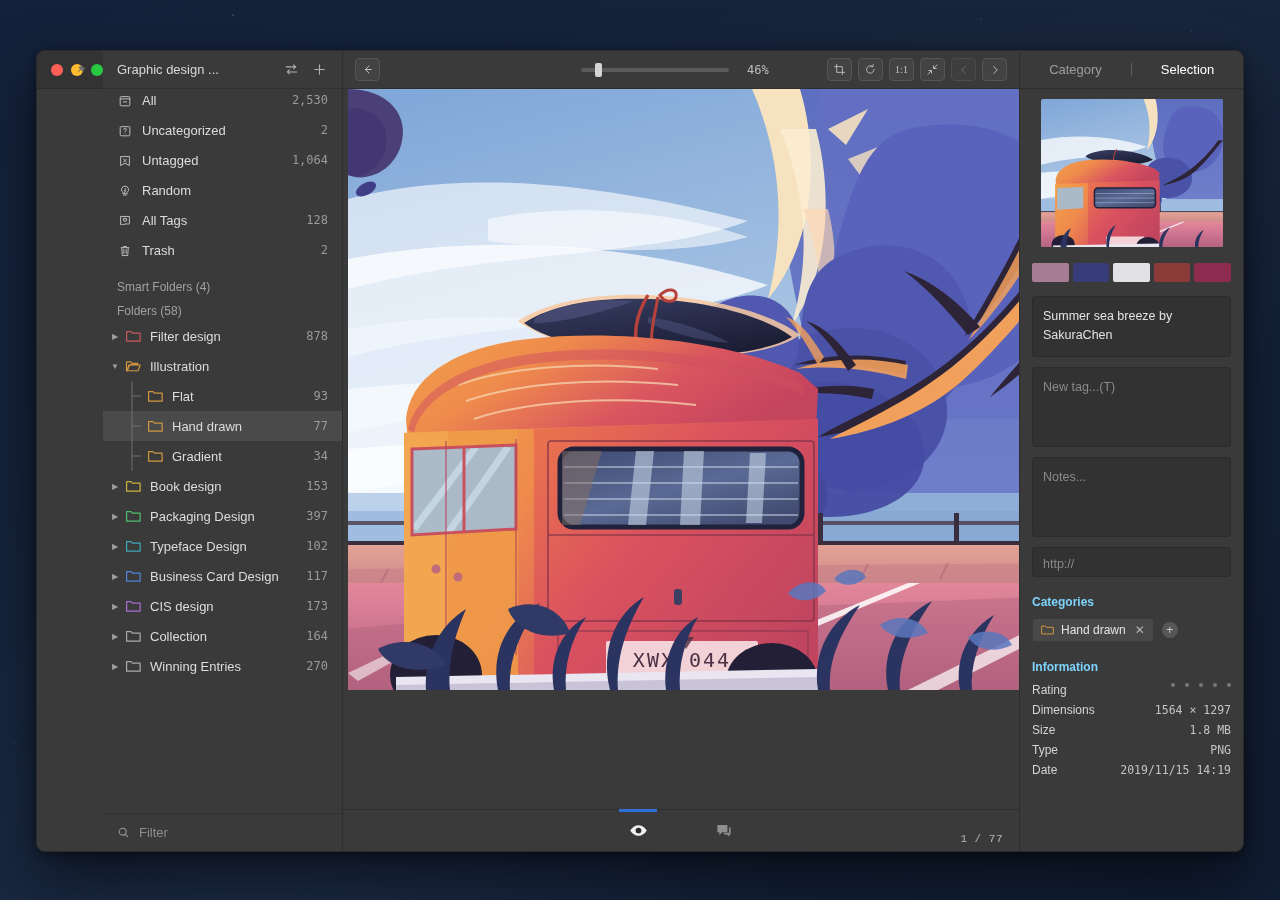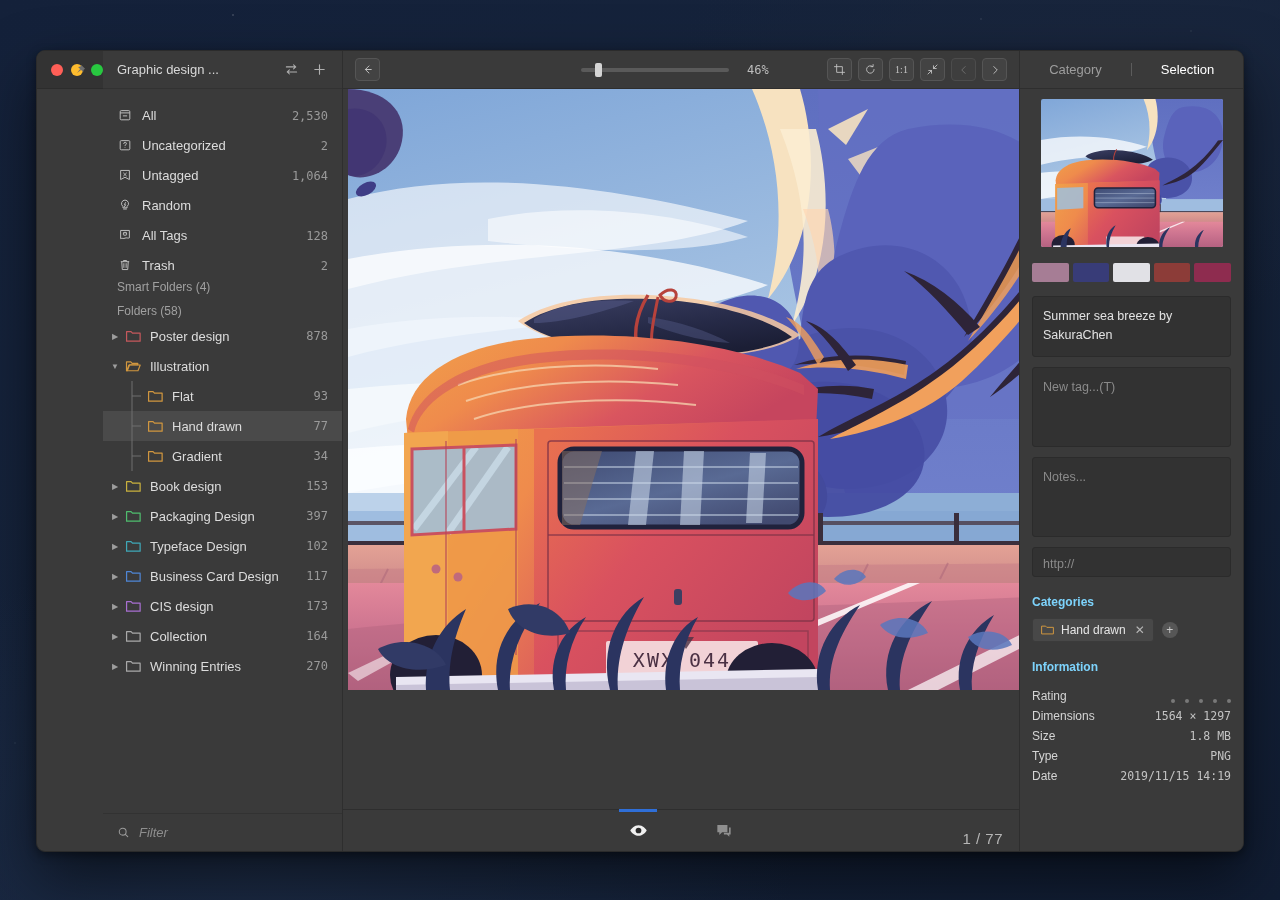--- a/index.html
+++ b/index.html
@@ -64,21 +64,21 @@
   .sb-title {
     font-size: 13px; color: #d8d8d8; flex: 1 1 auto;
     white-space: nowrap; overflow: hidden; text-overflow: ellipsis;
   }
   .sb-ic { width: 22px; height: 22px; display:flex; align-items:center; justify-content:center;
            color:#b0b0b0; }
 
   .sb-scroll { flex: 1 1 auto; overflow: hidden; padding-top: 4px; }
 
   .nav-row {
-    height: 30px; display: flex; align-items: flex-end;
+    height: 30px; display: flex; align-items: flex-start;
     padding: 0 14px 0 14px; gap: 9px; color: #dcdcdc; font-size: 13px;
   }
   .nav-row .ic { width: 16px; height: 16px; flex:0 0 16px; color:#c2c2c2;
                  display:flex;align-items:center;justify-content:center; }
   .nav-row .lbl { flex: 1 1 auto; }
   .nav-row .cnt { color: #9a9a9a; font-size: 12px; font-family:"DejaVu Sans Mono",monospace; }
 
   .section-label { font-size: 12px; color: #a0a0a0; padding: 7px 14px 3px 14px; }
 
   .folder-row {
@@ -90,21 +90,21 @@
             color:#9d9d9d; font-size: 8px; margin-left: 4px; }
   .tree-line { width: 22px; flex: 0 0 22px; display:flex; align-items:center;
                justify-content:center; color:#6f6f6f; }
   .f-ic { width: 17px; height: 14px; flex:0 0 17px; margin-right: 8px; margin-left: 2px;
           display:flex;align-items:center;justify-content:center; }
   .folder-row .lbl { flex: 1 1 auto; }
   .folder-row .cnt { color: #9a9a9a; font-size: 12px; font-family:"DejaVu Sans Mono",monospace; }
 
   .filter-bar {
     flex: 0 0 38px; height: 38px; border-top: 1px solid #323232;
-    display: flex; align-items: center; gap: 9px; padding: 0 14px; font-style: italic;
+    display: flex; align-items: center; gap: 9px; padding: 0 14px;
   }
   .filter-bar .ic { color: #9a9a9a; display:flex; }
   .filter-bar .ph { font-size: 13px; color: #8e8e8e; }
 
   
   .center { flex: 1 1 auto; display: flex; flex-direction: column; min-width: 0;
             background: #3a3a3a; }
   .c-toolbar {
     height: 38px; flex: 0 0 38px; display: flex; align-items: center;
     padding: 0 12px; gap: 10px; border-bottom: 1px solid #2e2e2e; position: relative;
@@ -146,22 +146,22 @@
   }
   .vtabs { position:absolute; left:0; right:0; top:0; bottom:0;
            display:flex; align-items:center; justify-content:center; gap: 40px; }
   .vtab { width: 46px; height: 41px; display:flex; align-items:center; justify-content:center;
           position: relative; color:#8f8f8f; }
   .vtab.active { color: #f0f0f0; }
   .vtab.active::before {
     content:""; position:absolute; top:-1px; left: 4px; right: 4px; height: 3px;
     background: #2f6fd8;
   }
-  .pager { margin-left: auto; font-size: 15px; color: #b5b5b5;
-           font-family:Liberation Sans, sans-serif; letter-spacing: .5px; margin-top: 16px; }
+  .pager { margin-left: auto; font-size: 11px; color: #b5b5b5;
+           font-family:Liberation Mono, monospace; letter-spacing: .5px; margin-top: 16px; }
 
   
   .inspector {
     width: 224px; flex: 0 0 224px; background: #3a3a3a; border-left: 1px solid #2e2e2e;
     display: flex; flex-direction: column; min-height: 0;
   }
   .insp-tabs {
     height: 38px; flex: 0 0 38px; display: flex; align-items: center;
     border-bottom: 1px solid #2e2e2e;
   }
@@ -193,21 +193,21 @@
   .cat-chip {
     display: inline-flex; align-items: center; gap: 7px; height: 24px;
     background: #484848; border: 1px solid #3b3b3b; border-radius: 3px;
     padding: 0 8px; font-size: 12px; color: #e4e4e4;
   }
   .cat-chip .x { color: #b6b6b6; font-size: 12px; margin-left: 2px; }
   .cat-add { width: 16px; height: 16px; border-radius: 50%; background:#565656;
              color: #c9c9c9; display:flex; align-items:center; justify-content:center;
              font-size: 12px; line-height:1; }
 
-  .info-row { display: flex; align-items: flex-end; height: 20px; font-size: 12px; }
+  .info-row { display: flex; align-items: flex-start; height: 20px; font-size: 12px; }
   .info-row .k { color: #d4d4d4; flex: 0 0 auto; }
   .info-row .v { margin-left: auto; color: #c3c3c3;
                  font-family:"DejaVu Sans Mono",monospace; font-size: 11.5px; }
   .stars { margin-left: auto; display: flex; gap: 10px; align-items:center; }
   .star { width: 4px; height: 4px; border-radius: 50%; background: #787878; }
 
   
   svg { display: block; }
 </style>
 </head>
@@ -329,21 +329,21 @@
         <div class="section-label">Folders (58)</div>
 
         <div id="folder-list">
             <div class="folder-row">
               <span class="twisty">▶</span>
               <span class="f-ic">
                 <svg width="17" height="14" viewBox="0 0 17 15">
                   <path d="M1.1 2.9h4.8L7.4 4.5h8.2v8.6H1.1Z" fill="none" stroke="#c5585c" stroke-width="1.3" stroke-linejoin="round"></path>
                 </svg>
               </span>
-              <span class="lbl">Poster design</span>
+              <span class="lbl">Filter design</span>
               <span class="cnt">878</span>
             </div>
             <div class="folder-row">
               <span class="twisty">▼</span>
               <span class="f-ic">
                 <svg width="17" height="14" viewBox="0 0 17 15">
                   <path d="M1 12.6V3.1h4.6L7 4.6h6.1v1.6H4.4L1.8 12.6Z" fill="none" stroke="#d1973f" stroke-width="1.25" stroke-linejoin="round"></path>
                   <path d="M3.6 6.4h12.1l-2.4 6.2H1.4Z" fill="none" stroke="#d1973f" stroke-width="1.25" stroke-linejoin="round"></path>
                 </svg>
               </span>

